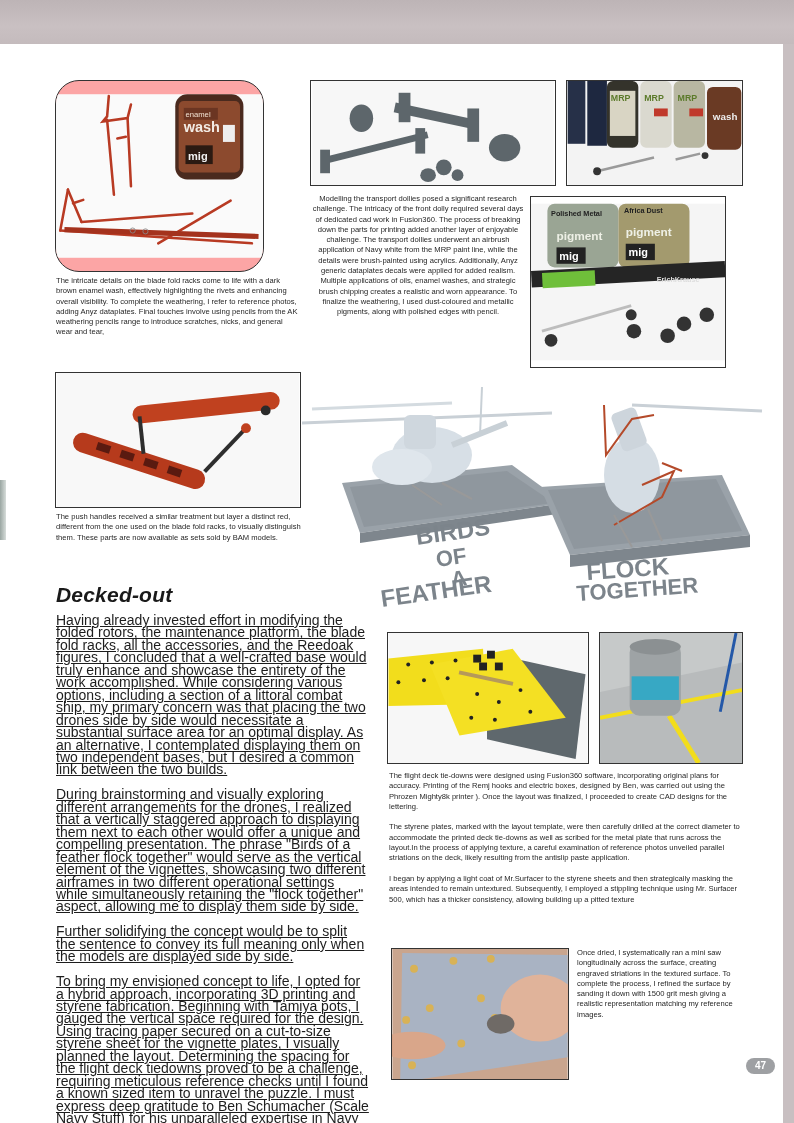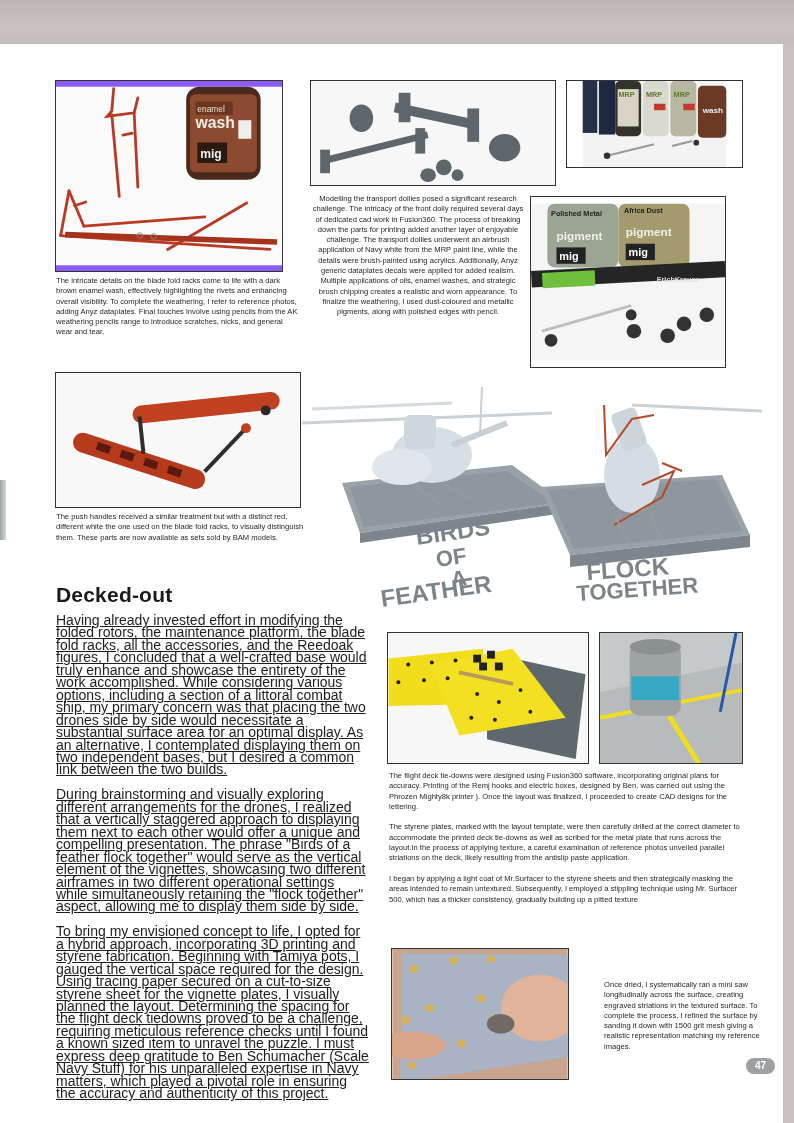--- a/index.html
+++ b/index.html
@@ -31,37 +31,37 @@
   }
   .body-text {
     position: absolute; font-size: 14px; line-height: 12.45px; color: #1d1d1d; text-decoration: underline;
   }
   .body-text p { margin-bottom: 12.45px; }
   .body-text p:last-child { margin-bottom: 4px; }
   .cap p { margin-bottom: 10.3px; }
   .cap p:last-child { margin-bottom: 0; }
   .heading {
     position: absolute; left: 56px; top: 583px;
-    font-size: 21px; font-weight: bold; color: #1a1a1a;
+    font-size: 21px; font-weight: bold; font-style: italic; color: #1a1a1a;
     letter-spacing: 0.2px;
   }
   .page-badge {
     position: absolute; left: 746px; top: 1058px; width: 29px; height: 16px;
     border-radius: 8px; background: #9ea0a3; color: #fff;
     font-size: 10px; font-weight: bold; text-align: center; line-height: 16px;
   }
 </style>
 </head>
 <body>
 
 <div class="top-band"></div>
 <div class="page"></div>
 <div class="left-shadow"></div>
 
-<div class="photo" style="left:55px;top:80px;width:228px;height:192px;background:#8b5cf6;">
+<div class="photo" style="left:55px;top:80px;width:209px;height:192px;background:#fca5a5;border-radius:24px;">
   <svg viewBox="0 0 243 192">
     <rect width="243" height="192" fill="#fafafa"></rect>
 
     <rect x="140" y="0" width="80" height="100" rx="14" fill="#4a2a1e"></rect>
     <rect x="144" y="8" width="72" height="84" rx="6" fill="#8c4a2e"></rect>
     <rect x="150" y="16" width="40" height="14" fill="#6b3522"></rect>
     <text x="152" y="27" font-size="9" fill="#f0e0d0" font-family="Liberation Sans, sans-serif">enamel</text>
     <text x="150" y="44" font-size="17" font-weight="bold" fill="#f3ece5" font-family="Liberation Sans, sans-serif">wash</text>
     <rect x="152" y="60" width="32" height="22" fill="#2b1a12"></rect>
     <text x="155" y="77" font-size="13" font-weight="bold" fill="#f0f0f0" font-family="Liberation Sans, sans-serif">mig</text>
@@ -97,21 +97,21 @@
       <rect x="10" y="78" width="110" height="7" transform="rotate(-14 10 78)"></rect>
       <rect x="8" y="70" width="10" height="24"></rect>
       <rect x="105" y="48" width="10" height="26"></rect>
       <ellipse cx="118" cy="96" rx="8" ry="7"></ellipse>
       <ellipse cx="134" cy="88" rx="8" ry="8"></ellipse>
       <ellipse cx="148" cy="96" rx="6" ry="6"></ellipse>
     </g>
   </svg>
 </div>
 
-<div class="photo" style="left:566px;top:80px;width:177px;height:88px;">
+<div class="photo" style="left:566px;top:80px;width:177px;height:106px;">
   <svg viewBox="0 0 177 106">
     <rect width="177" height="106" fill="#f3f3f3"></rect>
     <rect x="0" y="0" width="18" height="64" fill="#263048"></rect>
     <rect x="20" y="0" width="20" height="66" fill="#1e2840"></rect>
     <rect x="40" y="0" width="32" height="68" rx="6" fill="#34332b"></rect>
     <rect x="43" y="10" width="26" height="46" fill="#d9d5c4"></rect>
     <text x="44" y="20" font-size="9" font-weight="bold" fill="#5b7a2a" font-family="Liberation Sans, sans-serif">MRP</text>
     <rect x="74" y="0" width="32" height="68" rx="6" fill="#dad9cf"></rect>
     <text x="78" y="20" font-size="9" font-weight="bold" fill="#5b7a2a" font-family="Liberation Sans, sans-serif">MRP</text>
     <rect x="108" y="0" width="32" height="68" rx="6" fill="#b8b7a2"></rect>
@@ -175,21 +175,21 @@
     <rect x="90" y="86" width="14" height="8" fill="#5a1a10" transform="rotate(18 90 86)"></rect>
     <rect x="114" y="94" width="14" height="8" fill="#5a1a10" transform="rotate(18 114 94)"></rect>
     <line x1="84" y1="44" x2="88" y2="82" stroke="#2e2e2e" stroke-width="4"></line>
     <line x1="150" y1="100" x2="190" y2="58" stroke="#2e2e2e" stroke-width="4"></line>
     <circle cx="192" cy="56" r="5" fill="#c0411f"></circle>
     <circle cx="212" cy="38" r="5" fill="#2a2a2a"></circle>
   </svg>
 </div>
 
 <div class="cap" style="left:56px;top:512px;width:250px;">
-  <p>The push handles received a similar treatment but with a distinct red, different white the one used on the blade fold racks, to visually distinguish them. These parts are now available as sets sold by BAM models.</p>
+  <p>The push handles received a similar treatment but layer a distinct red, different from the one used on the blade fold racks, to visually distinguish them. These parts are now available as sets sold by BAM models.</p>
 </div>
 
 <div style="position:absolute;left:302px;top:375px;width:478px;height:240px;">
   <svg viewBox="0 0 478 240" width="478" height="240">
 
     <polygon points="40,108 210,90 262,128 58,158" fill="#9aa2a9"></polygon>
     <polygon points="58,158 262,128 262,138 58,168" fill="#7e868d"></polygon>
     <polygon points="48,112 205,96 252,128 62,152" fill="#8f979e"></polygon>
 
     <g font-family="Liberation Sans, sans-serif" font-weight="bold" fill="#7c848b">
@@ -232,20 +232,21 @@
       <line x1="346" y1="134" x2="360" y2="166" stroke="#999" stroke-width="2"></line>
     </g>
   </svg>
 </div>
 
 <div class="heading">Decked-out</div>
 
 <div class="body-text" style="left:56px;top:614px;width:314px;">
   <p>Having already invested effort in modifying the folded rotors, the maintenance platform, the blade fold racks, all the accessories, and the Reedoak figures, I concluded that a well-crafted base would truly enhance and showcase the entirety of the work accomplished. While considering various options, including a section of a littoral combat ship, my primary concern was that placing the two drones side by side would necessitate a substantial surface area for an optimal display. As an alternative, I contemplated displaying them on two independent bases, but I desired a common link between the two builds.</p>
   <p>During brainstorming and visually exploring different arrangements for the drones, I realized that a vertically staggered approach to displaying them next to each other would offer a unique and compelling presentation. The phrase "Birds of a feather flock together" would serve as the vertical element of the vignettes, showcasing two different airframes in two different operational settings while simultaneously retaining the "flock together" aspect, allowing me to display them side by side.</p>
+  <p>Further solidifying the concept would be to split the sentence to convey its full meaning only when the models are displayed side by side.</p>
   <p>To bring my envisioned concept to life, I opted for a hybrid approach, incorporating 3D printing and styrene fabrication. Beginning with Tamiya pots, I gauged the vertical space required for the design. Using tracing paper secured on a cut-to-size styrene sheet for the vignette plates, I visually planned the layout. Determining the spacing for the flight deck tiedowns proved to be a challenge, requiring meticulous reference checks until I found a known sized item to unravel the puzzle. I must express deep gratitude to Ben Schumacher (Scale Navy Stuff) for his unparalleled expertise in Navy matters, which played a pivotal role in ensuring the accuracy and authenticity of this project.</p>
 </div>
 
 <div class="photo" style="left:387px;top:632px;width:202px;height:132px;">
   <svg viewBox="0 0 202 132">
     <rect width="202" height="132" fill="#f7f7f7"></rect>
     <polygon points="100,20 200,42 190,128 100,108" fill="#5f686d"></polygon>
     <polygon points="0,26 96,16 98,72 0,74" fill="#f2dd1c"></polygon>
     <polygon points="42,32 126,16 180,86 72,104" fill="#f4e023"></polygon>
     <g fill="#222">
@@ -281,21 +282,21 @@
     <rect x="30" y="10" width="52" height="74" rx="10" fill="#9ea3a5"></rect>
     <ellipse cx="56" cy="14" rx="26" ry="8" fill="#8b9092"></ellipse>
     <rect x="32" y="44" width="48" height="24" fill="#37a8c4"></rect>
     <line x1="138" y1="0" x2="122" y2="80" stroke="#2458a8" stroke-width="3"></line>
   </svg>
 </div>
 
 <div class="cap" style="left:389px;top:771px;width:356px;">
   <p>The flight deck tie-downs were designed using Fusion360 software, incorporating original plans for accuracy. Printing of the Remj hooks and electric boxes, designed by Ben, was carried out using the Phrozen Mighty8k printer ). Once the layout was finalized, I proceeded to create CAD designs for the lettering.</p>
   <p>The styrene plates, marked with the layout template, were then carefully drilled at the correct diameter to accommodate the printed deck tie-downs as well as scribed for the metal plate that runs across the layout.In the process of applying texture, a careful examination of reference photos unveiled parallel striations on the deck, likely resulting from the antislip paste application.</p>
-  <p>I began by applying a light coat of Mr.Surfacer to the styrene sheets and then strategically masking the areas intended to remain untextured. Subsequently, I employed a stippling technique using Mr. Surfacer 500, which has a thicker consistency, gradually building up a pitted texture</p>
+  <p>I began by applying a light coat of Mr.Surfacer to the styrene sheets and then strategically masking the areas intended to remain untextured. Subsequently, I employed a stippling technique using Mr. Surfacer 500, which has a thicker consistency, allowing building up a pitted texture</p>
 </div>
 
 <div class="photo" style="left:391px;top:948px;width:178px;height:132px;">
   <svg viewBox="0 0 178 132">
     <rect width="178" height="132" fill="#c9a58e"></rect>
     <polygon points="10,4 178,6 178,110 30,132 8,132" fill="#a9b3c3"></polygon>
     <g fill="#d8b256">
       <circle cx="22" cy="20" r="4"></circle>
         <circle cx="62" cy="12" r="4"></circle>
         <circle cx="100" cy="10" r="4"></circle>
@@ -306,17 +307,17 @@
         <circle cx="70" cy="96" r="4"></circle>
         <circle cx="104" cy="70" r="4"></circle>
       <circle cx="20" cy="118" r="4"></circle>
     </g>
     <ellipse cx="20" cy="98" rx="34" ry="14" fill="#d9a68a"></ellipse>
     <ellipse cx="150" cy="60" rx="40" ry="34" fill="#e0b39a"></ellipse>
     <ellipse cx="110" cy="76" rx="14" ry="10" fill="#6f6a66"></ellipse>
   </svg>
 </div>
 
-<div class="cap" style="left:604px;top:948px;width:170px;margin-top:32px;">
+<div class="cap" style="left:577px;top:948px;width:170px;">
   <p>Once dried, I systematically ran a mini saw longitudinally across the surface, creating engraved striations in the textured surface. To complete the process, I refined the surface by sanding it down with 1500 grit mesh giving a realistic representation matching my reference images.</p>
 </div>
 
 <div class="page-badge">47</div>
 
 </body></html>

